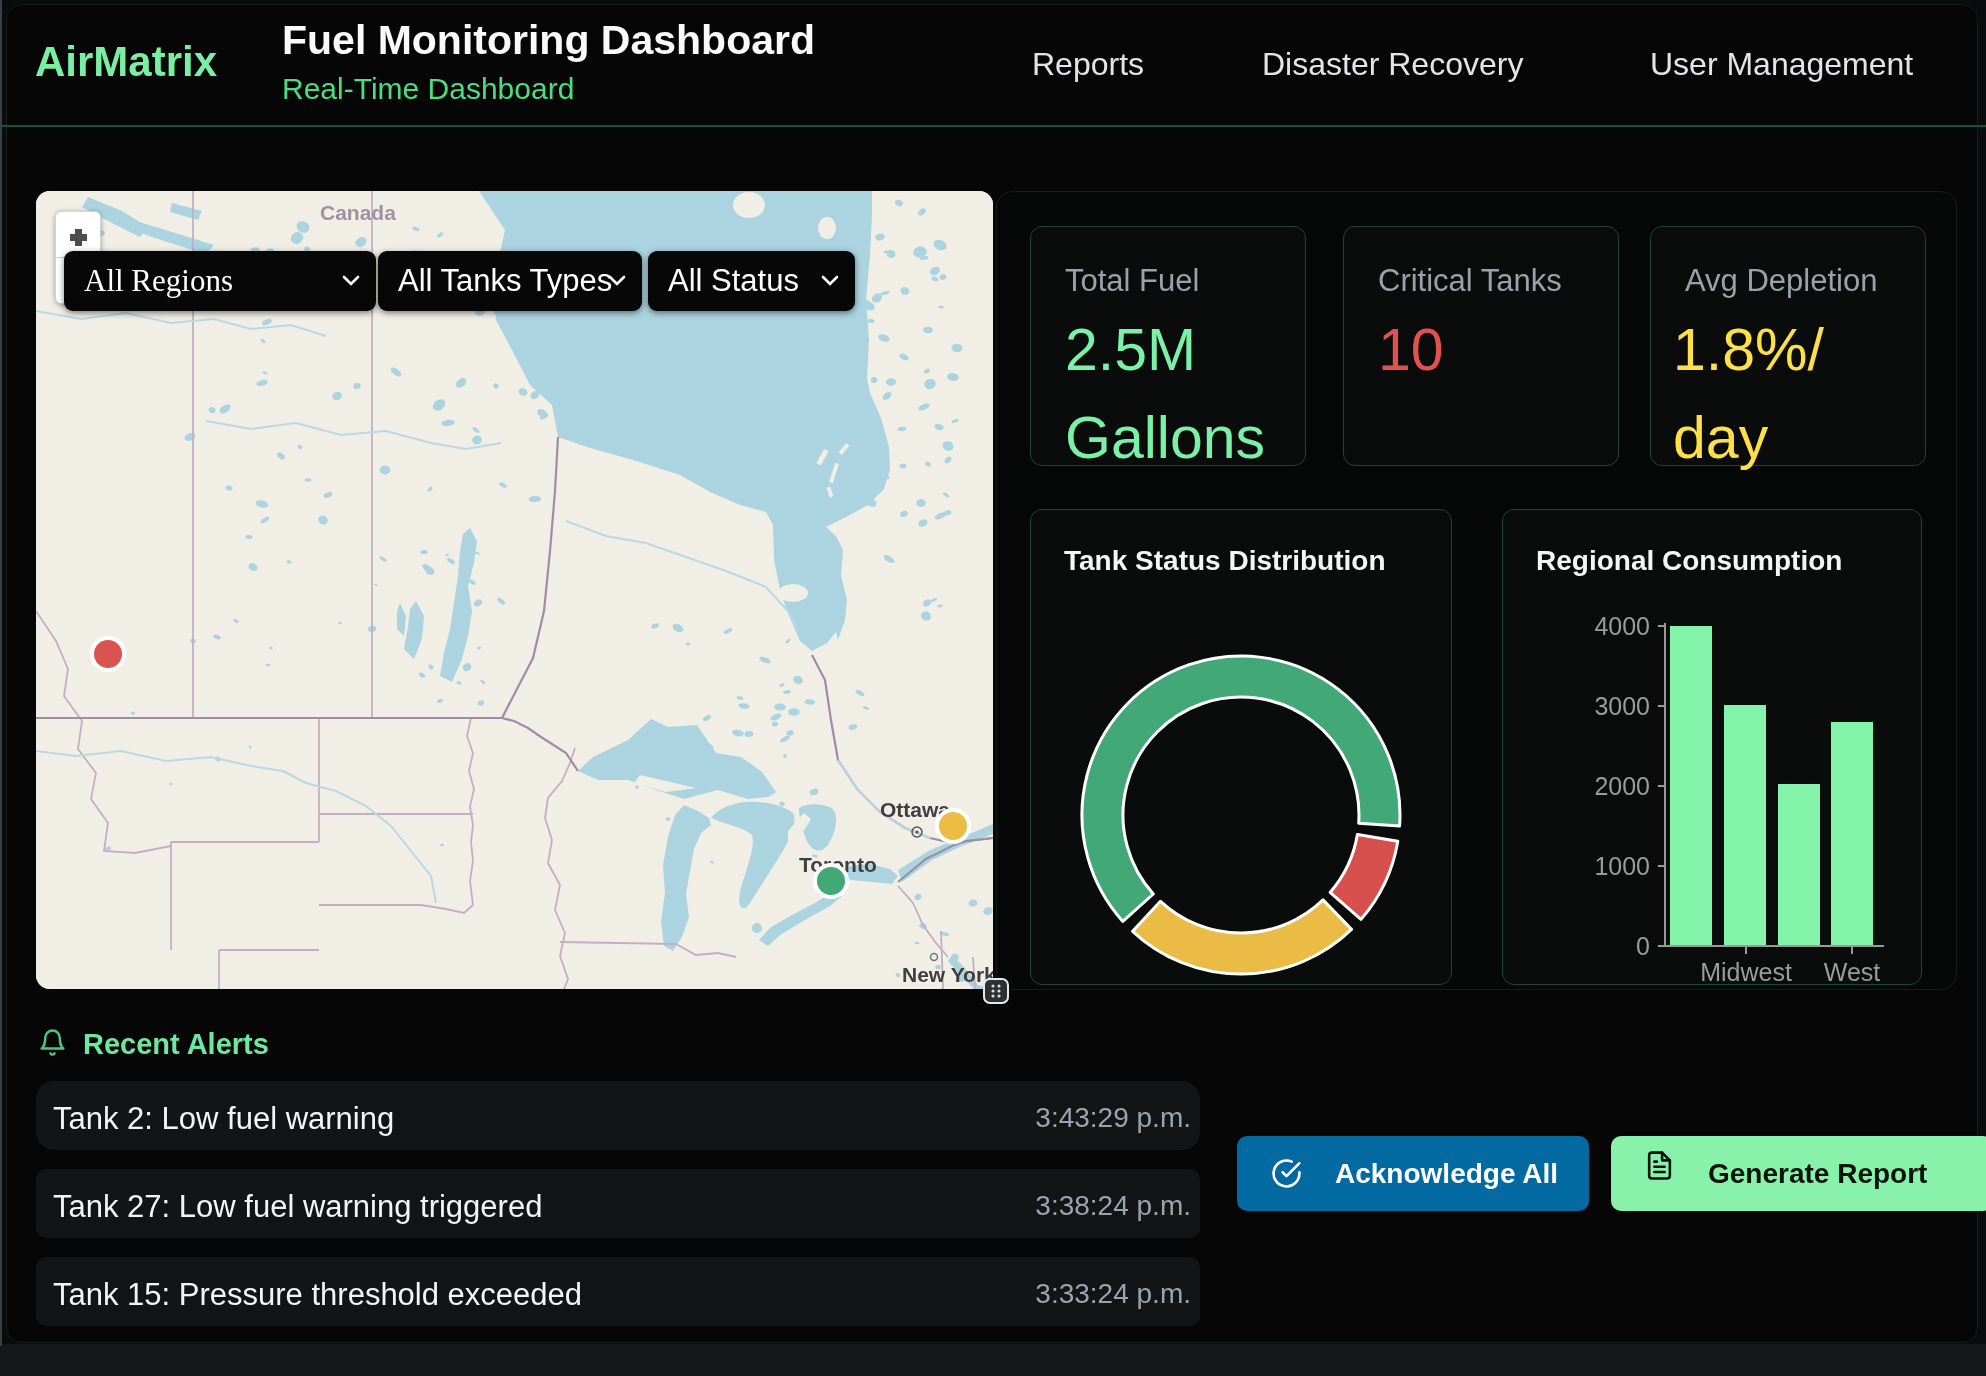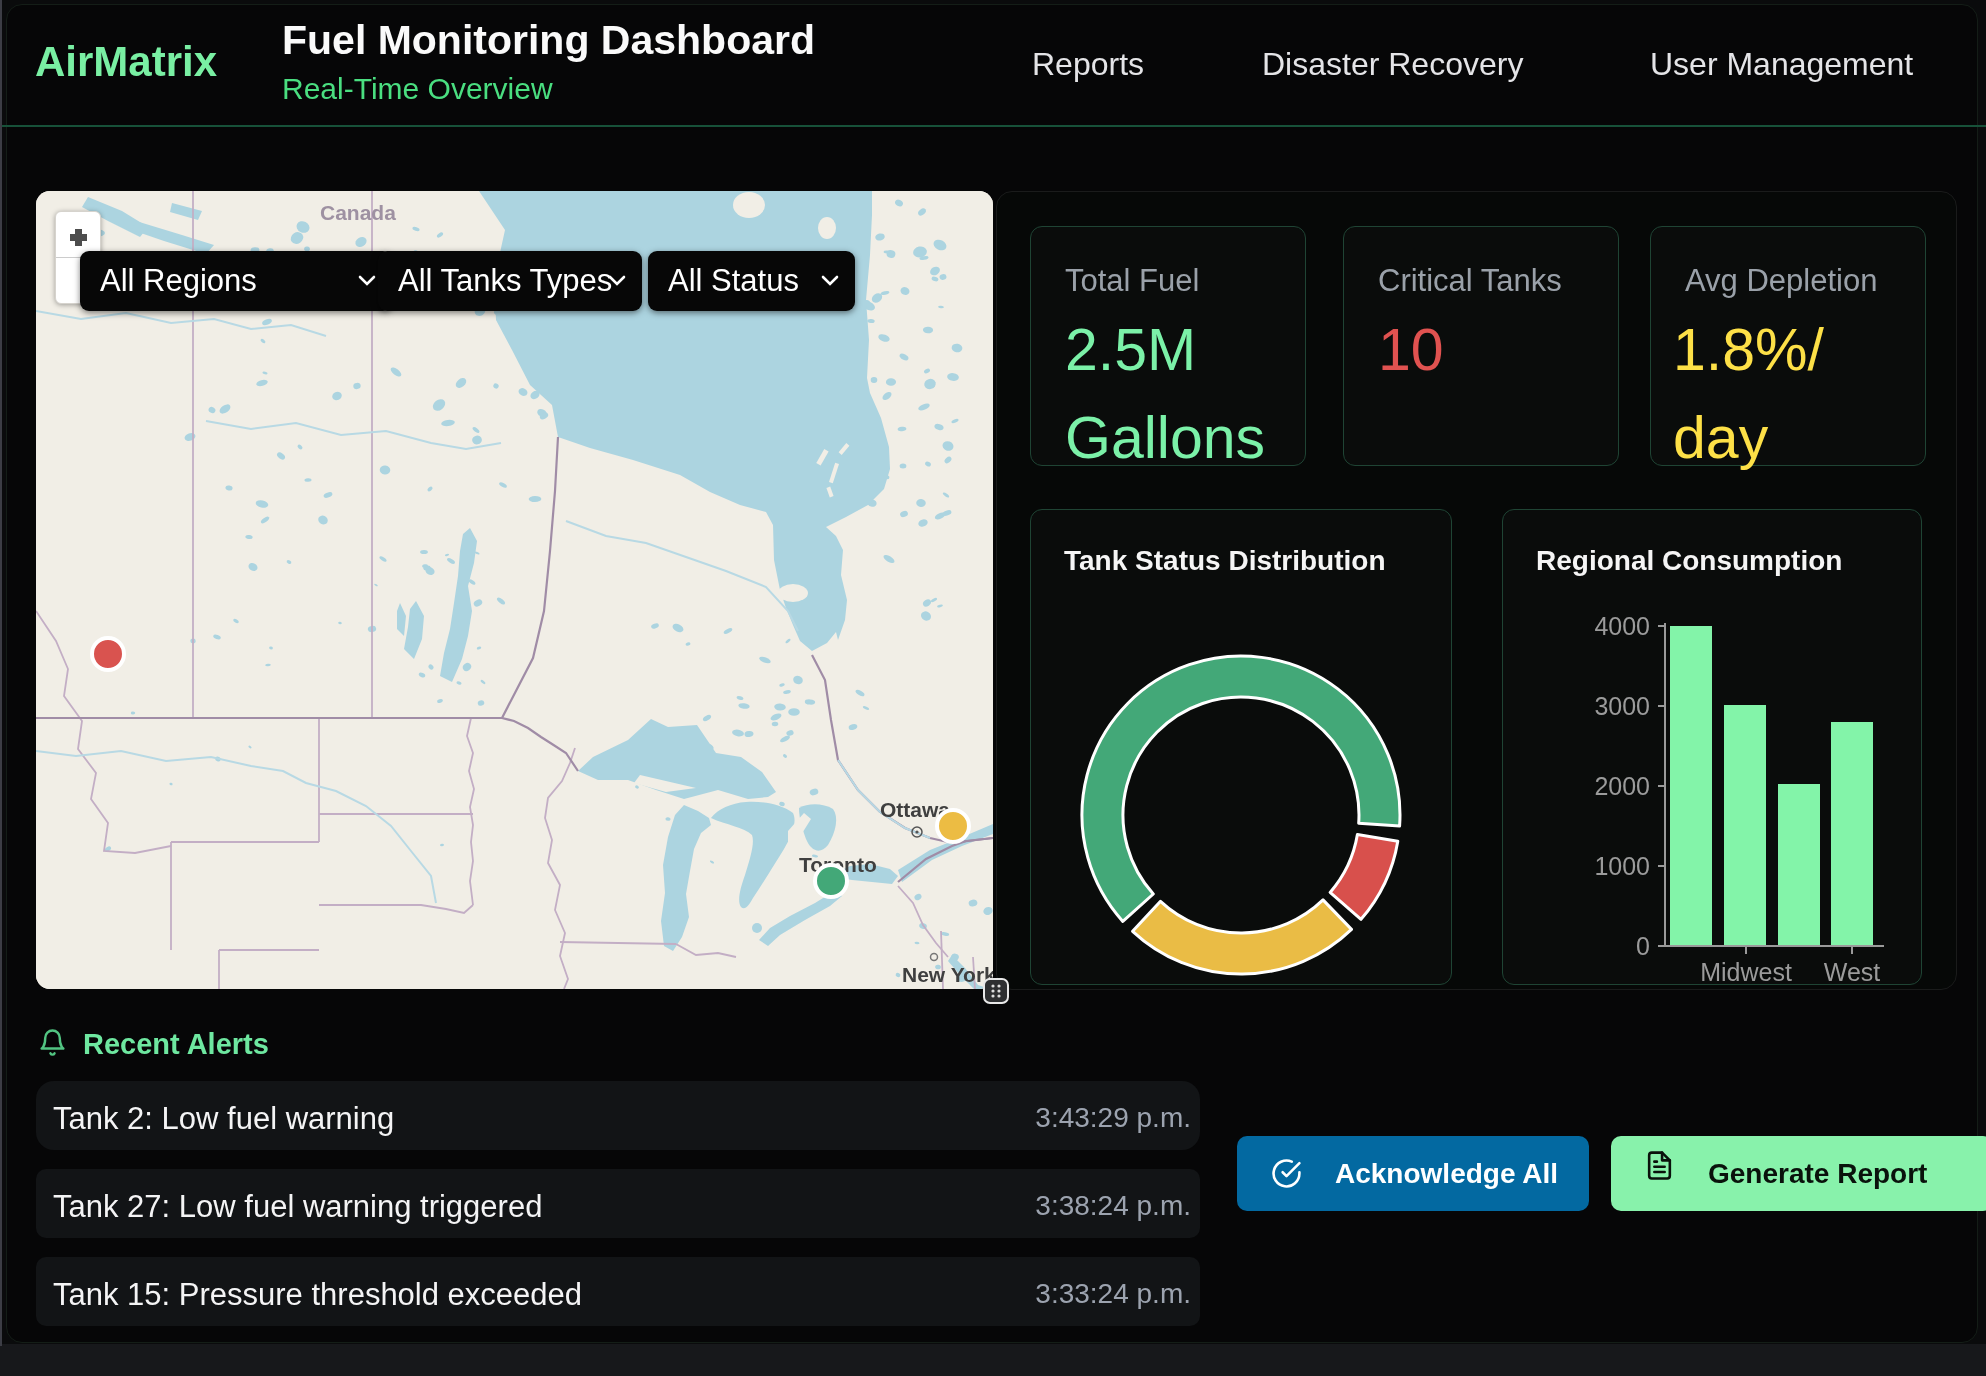--- a/index.html
+++ b/index.html
@@ -25,21 +25,21 @@
 .artime { position:absolute; right:9px; top:2px; height:69px; line-height:69px; font-size:28px; color:#9ca3af; }
 .btn { position:absolute; top:1136px; height:75px; border-radius:10px; font-size:28px; font-weight:bold; }
 </style></head>
 <body>
 <div class="app"></div>
 <div style="position:absolute;left:0;top:1344px;width:1986px;height:32px;background:#17181b;"></div>
 <div style="position:absolute;left:0;top:0;width:2px;height:1346px;background:#3c3d45;"></div>
 <div class="hline"></div>
 <div class="logo">AirMatrix</div>
 <div class="title">Fuel Monitoring Dashboard</div>
-<div class="subtitle">Real-Time Overview</div>
+<div class="subtitle">Real-Time Dashboard</div>
 <div class="nav" style="left:1032px;">Reports</div>
 <div class="nav" style="left:1262px;">Disaster Recovery</div>
 <div class="nav" style="left:1650px;">User Management</div>
 
 <div class="mapbox">
 <svg width="957" height="798" viewBox="0 0 957 798">
   <rect width="957" height="798" fill="#f1eee6"></rect>
   <g fill="#acd4e0">
         <ellipse cx="380" cy="38" rx="3.7" ry="1.9" transform="rotate(19 380 38)"></ellipse>
         <ellipse cx="394" cy="298" rx="2.9" ry="1.8" transform="rotate(-38 394 298)"></ellipse>
@@ -323,21 +323,21 @@
     <circle cx="795" cy="690" r="16" fill="#43a878"></circle>
   </g>
 </svg>
 </div>
 
 <div class="abs" style="left:55px;top:211px;width:46px;height:93px;background:#fff;border:1px solid #d6d3cd;border-radius:6px;box-shadow:0 1px 5px rgba(0,0,0,.35);"></div>
 <div class="abs" style="left:56px;top:257px;width:44px;height:1px;background:#ccc;"></div>
 <div class="abs" style="left:70px;top:234px;width:17px;height:7px;background:#4d4d4d;"></div>
 <div class="abs" style="left:75px;top:229px;width:7px;height:17px;background:#4d4d4d;"></div>
 
-<div class="dd" style="left:80px;width:312px;">
+<div class="dd" style="left:64px;width:312px;font-family:Liberation Serif, serif;">
     <span>All Regions</span>
     <svg width="18" height="11" viewBox="0 0 18 11">
       <path d="M2 2 L9 9 L16 2" stroke="#fff" stroke-width="2.6" fill="none" stroke-linecap="round"></path>
     </svg>
   </div>
 <div class="dd" style="left:378px;width:264px;">
     <span>All Tanks Types</span>
     <svg width="18" height="11" viewBox="0 0 18 11">
       <path d="M2 2 L9 9 L16 2" stroke="#fff" stroke-width="2.6" fill="none" stroke-linecap="round"></path>
     </svg>

